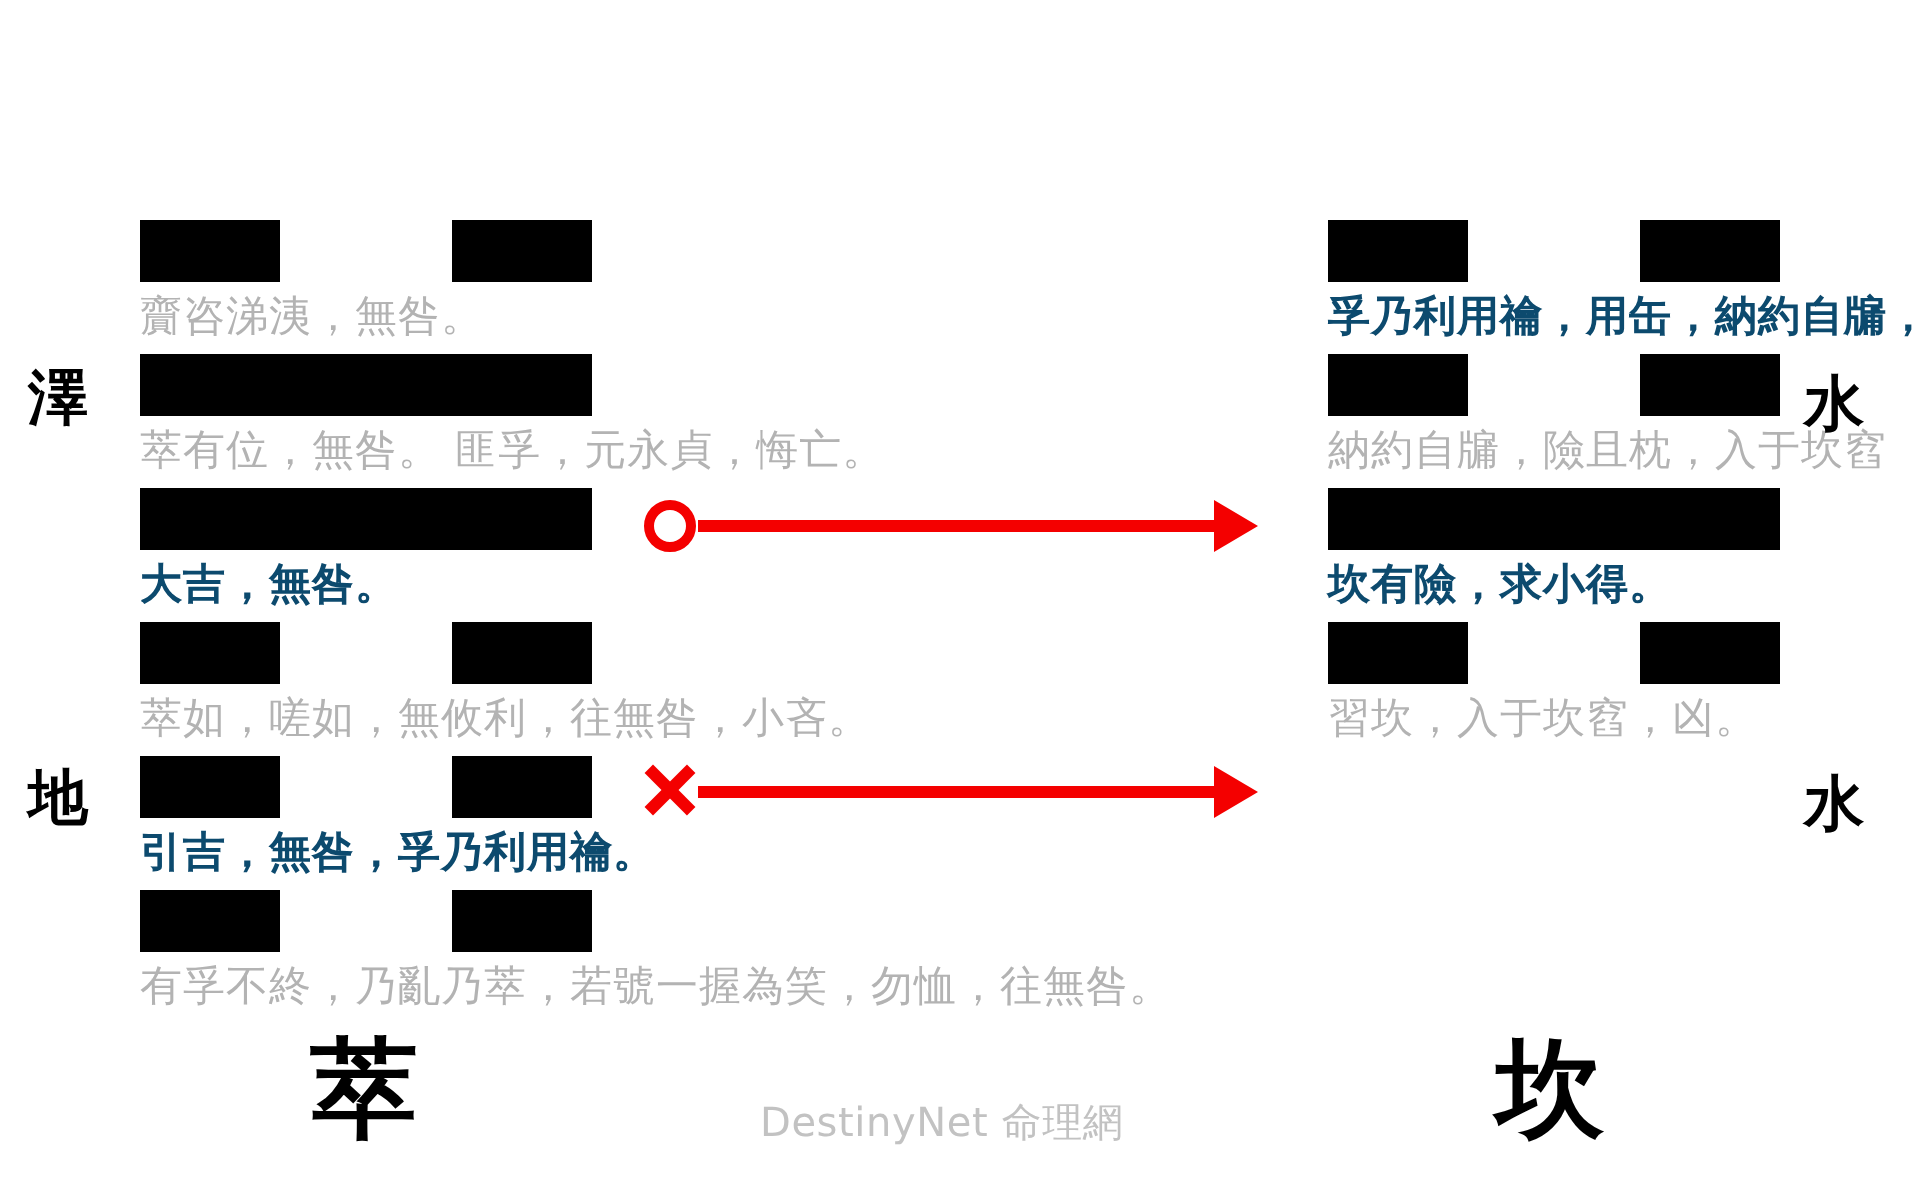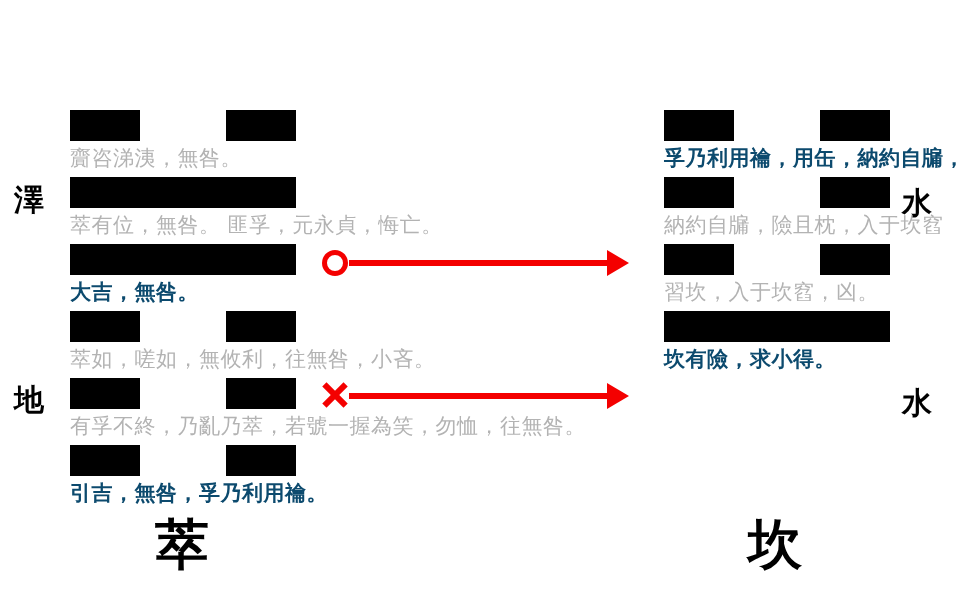--- a/index.html
+++ b/index.html
@@ -186,66 +186,66 @@
         <span class="seg seg-b"></span>
       </div>
       <div class="line-text">萃如，嗟如，無攸利，往無咎，小吝。</div>
     </div>
 
     <div class="hex-row">
       <div class="line yin">
         <span class="seg seg-a"></span>
         <span class="seg seg-b"></span>
       </div>
+      <div class="line-text changing">引吉，無咎，孚乃利用禴。</div>
+    </div>
+
+    <div class="hex-row">
+      <div class="line yin">
+        <span class="seg seg-a"></span>
+        <span class="seg seg-b"></span>
+      </div>
       <div class="line-text">有孚不終，乃亂乃萃，若號一握為笑，勿恤，往無咎。</div>
     </div>
 
-    <div class="hex-row">
-      <div class="line yin">
-        <span class="seg seg-a"></span>
-        <span class="seg seg-b"></span>
-      </div>
-      <div class="line-text changing">引吉，無咎，孚乃利用禴。</div>
-    </div>
-
   </div>
 
   <div class="hexagram hex-right">
 
 
 
     <div class="hex-row">
       <div class="line yin">
         <span class="seg seg-a"></span>
         <span class="seg seg-b"></span>
       </div>
       <div class="line-text changing">孚乃利用禴，用缶，納約自牖，</div>
     </div>
 
     <div class="hex-row">
       <div class="line yin">
         <span class="seg seg-a"></span>
         <span class="seg seg-b"></span>
       </div>
       <div class="line-text">納約自牖，險且枕，入于坎窞</div>
-    </div>
-
-    <div class="hex-row">
-      <div class="line yin">
-        <span class="seg seg-a"></span>
-        <span class="seg seg-b"></span>
-      </div>
-      <div class="line-text">習坎，入于坎窞，凶。</div>
     </div>
 
     <div class="hex-row">
       <div class="line yang">
         <span class="seg seg-full"></span>
       </div>
       <div class="line-text changing">坎有險，求小得。</div>
+    </div>
+
+    <div class="hex-row">
+      <div class="line yin">
+        <span class="seg seg-a"></span>
+        <span class="seg seg-b"></span>
+      </div>
+      <div class="line-text">習坎，入于坎窞，凶。</div>
     </div>
 
   </div>
 
   <div class="trigram-label tl-ze">澤</div>
   <div class="trigram-label tl-di">地</div>
   <div class="trigram-label tl-shui1">水</div>
   <div class="trigram-label tl-shui2">水</div>
 
   <div class="hex-name hn-left">萃</div>
@@ -259,14 +259,15 @@
 
   <div class="arrow arrow-yin">
     <span class="marker-x">
       <span class="a"></span>
       <span class="b"></span>
     </span>
     <span class="shaft"></span>
     <span class="head"></span>
   </div>
 
+  <div class="watermark">DestinyNet 命理網</div>
 
 </div>
 
 </body></html>

